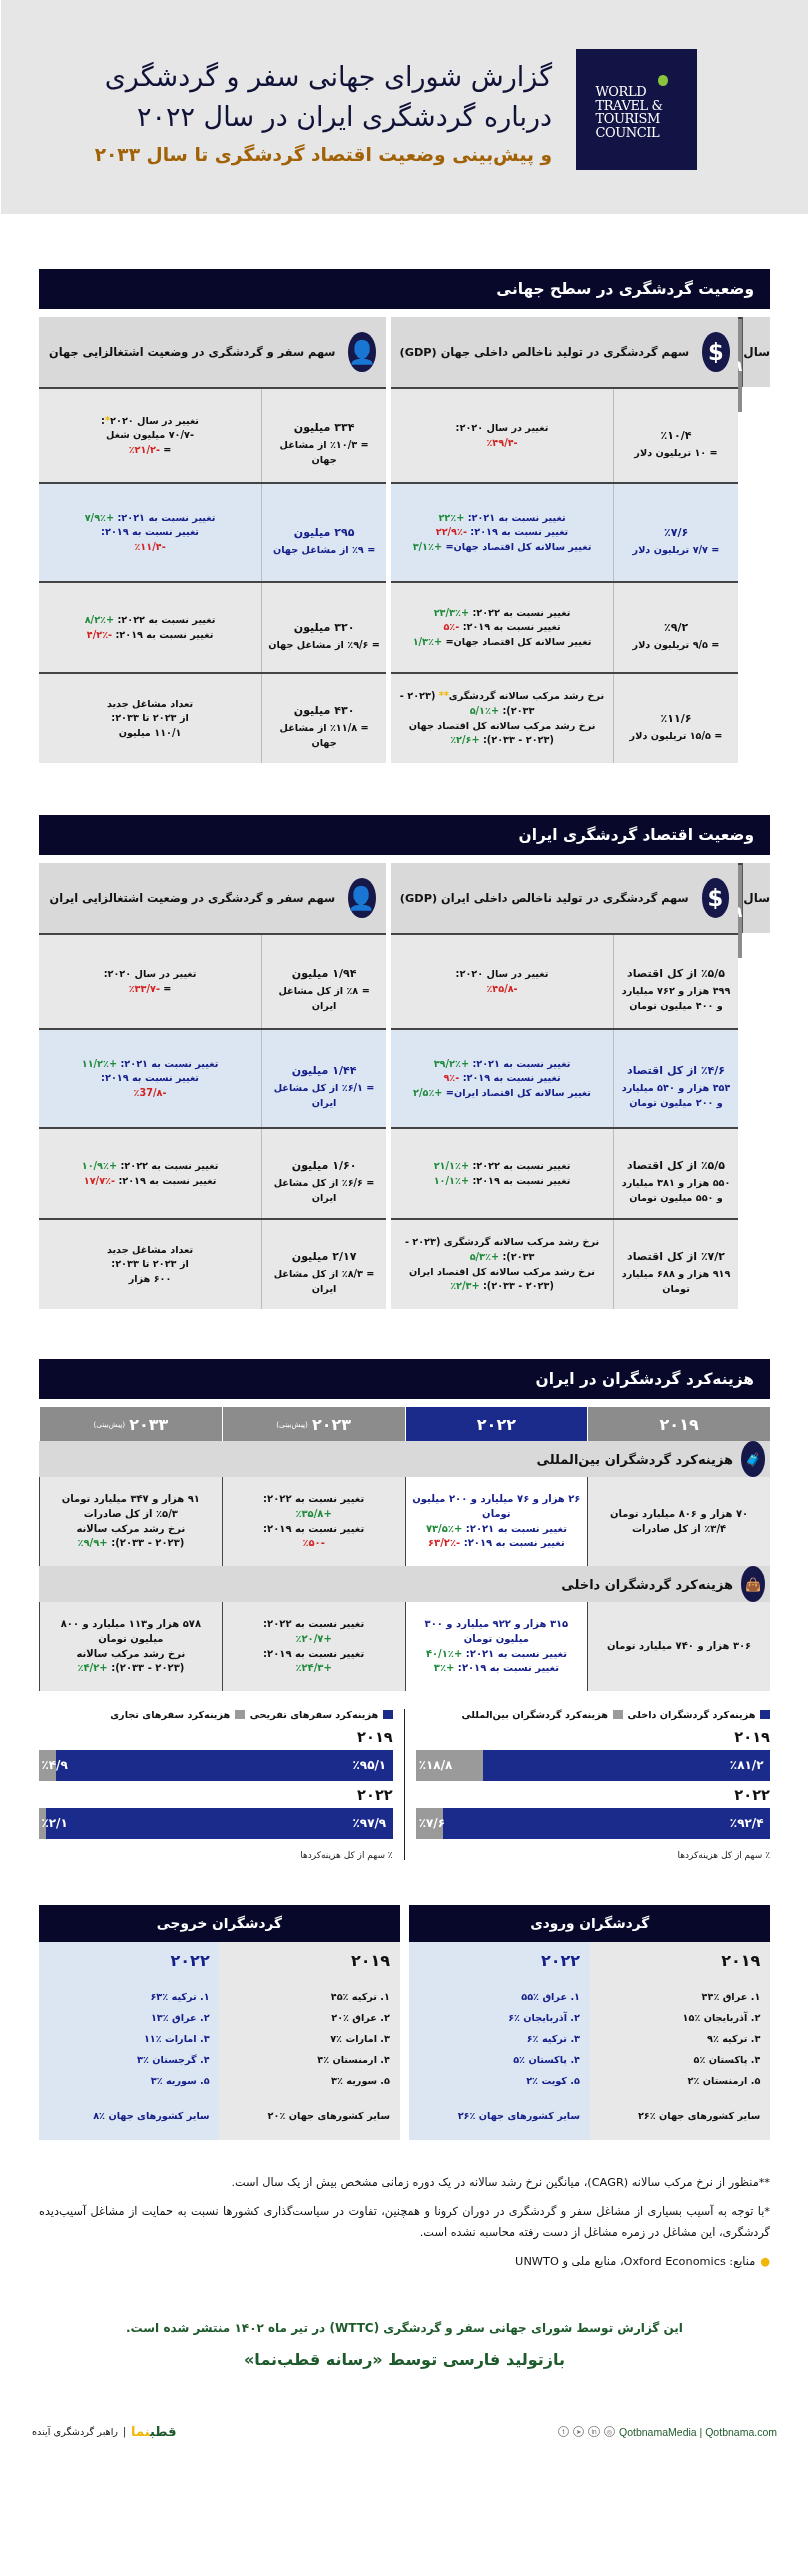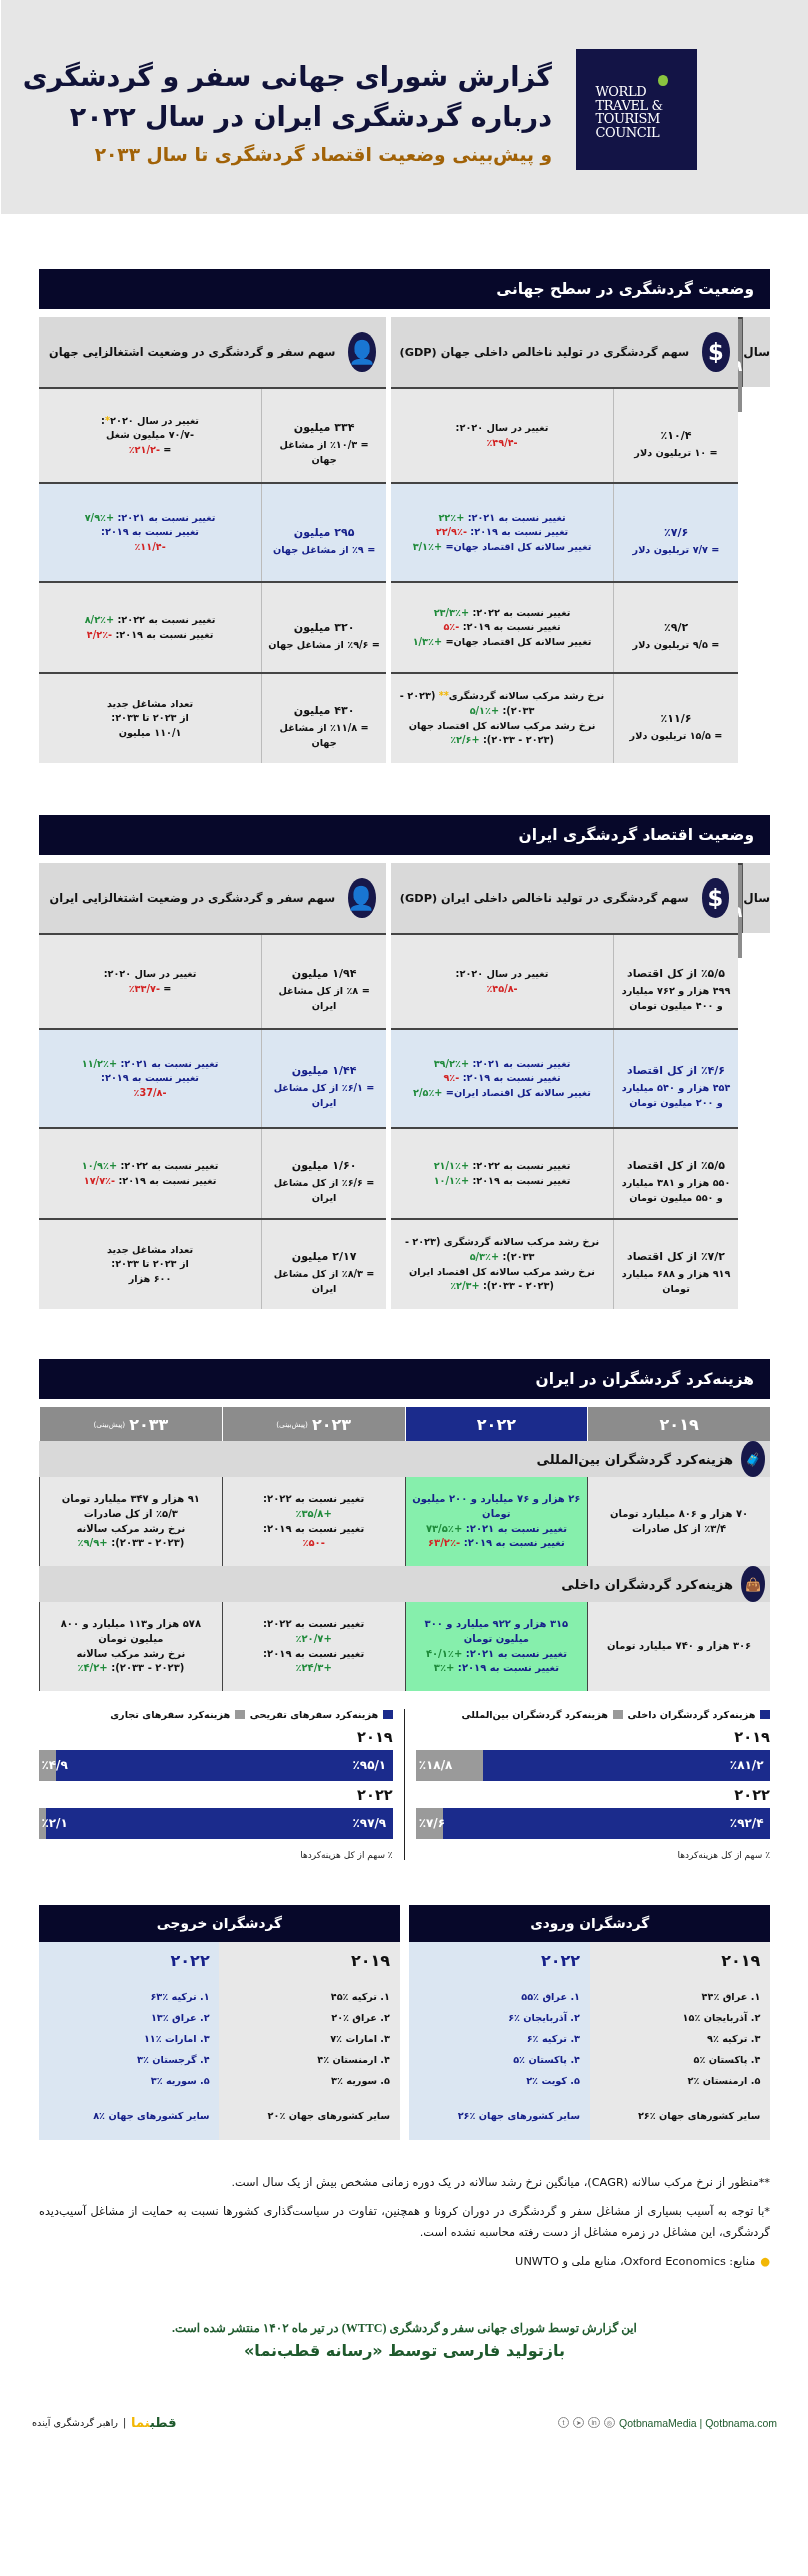--- a/index.html
+++ b/index.html
@@ -2,21 +2,21 @@
 <html lang="fa" dir="rtl" style="font-size:13px"><head>
 <meta charset="utf-8">
 <style>
   * { box-sizing: border-box; margin: 0; padding: 0; }
   body { width: 809px; background: #ffffff; font-family: "DejaVu Sans", sans-serif; color: #111; direction: rtl; }
   .header { height: 214px; background: #e6e6e6; position: relative; }
   .wttc-logo { position: absolute; right: 112px; top: 49px; width: 121px; height: 121px; background: #131446; color: #fff; font-family: "DejaVu Serif", serif; direction: ltr; text-align: left; padding: 36px 0 0 19.4px; font-size: 13px; line-height: 13.7px; letter-spacing: -0.4px; }
   .wttc-logo .dot { position: absolute; right: 29px; top: 26px; width: 9.7px; height: 11.3px; background: #8ac43f; border-radius: 50%; }
   .wttc-logo .line { display: block; }
   .header-titles { position: absolute; right: 257px; top: 57px; text-align: right; }
-  .header-titles .t1, .header-titles .t2 { font-size: 27px; font-weight: bold; color: #101238; line-height: 40px; }
+  .header-titles .t1, .header-titles .t2 { font-size: 27px; font-weight: normal; color: #101238; line-height: 40px; }
   .header-titles .t3 { font-size: 18.6px; font-weight: bold; color: #a16207; margin-top: 6.5px; }
 
   .section-bar { margin: 0 39px; background: #07082a; color: #fff; font-size: 15.4px; font-weight: bold; padding: 0 16px; height: 40px; line-height: 40px; }
 
   .stat-table { margin: 8px 39px 0; display: flex; direction: rtl; gap: 0; }
   .year-col { width: 32px; display: flex; flex-direction: row; }
   .panel { flex: 1; display: flex; flex-direction: column; }
   .panel.gdp { margin-left: 4.9px; }
   .head-cell { height: 70px; background: #d9d9d9; display: flex; align-items: center; justify-content: center; font-weight: bold; font-size: 11.3px; text-align: center; }
   .head-cell .icon-circle { width: 27.5px; height: 40px; background: #17184a; border-radius: 50%; color: #fff; display: flex; align-items: center; justify-content: center; font-size: 22.6px; margin-left: 13px; }
@@ -38,21 +38,21 @@
 
   .spend-wrap { margin: 8px 39px 0; }
   .spend-years { display: flex; direction: rtl; }
   .spend-years div { flex: 1; height: 34px; display: flex; align-items: center; justify-content: center; color: #fff; font-weight: bold; font-size: 16px; background: #8c8c8c; border-left: 1.6px solid #fff; }
   .spend-years div.blue { background: #1b2b8c; }
   .spend-years small { font-size: 7.3px; font-weight: normal; margin-right: 4px; }
   .spend-cat { height: 36px; background: #d9d9d9; display: flex; align-items: center; padding-right: 4.9px; font-weight: bold; font-size: 13px; }
   .spend-cat .icon-circle { width: 24px; height: 36px; background: #17184a; border-radius: 50%; color: #fff; display: flex; align-items: center; justify-content: center; font-size: 13px; margin-left: 8px; }
   .spend-row { display: flex; direction: rtl; background: #e8e8e8; }
   .spend-row .cell { flex: 1; border-left: 0.8px solid #444; min-height: 89px; font-size: 10px; }
-  .spend-row .cell.hl { background: #86efac; color: #16208a; }
+  .spend-row .cell.hl { background: #ffffff; color: #16208a; }
 
   .bars { margin: 18px 39px 0; display: flex; direction: rtl; }
   .bar-group { flex: 1; padding: 0 0 0 11.3px; }
   .bar-group + .bar-group { border-right: 0.8px solid #222; padding: 0 11.3px 0 0; }
   .legend { display: flex; align-items: center; font-size: 9.7px; font-weight: bold; gap: 4.9px; margin-bottom: 8px; }
   .swatch { width: 9.7px; height: 9.7px; display: inline-block; }
   .bar-year { font-weight: bold; font-size: 14.6px; text-align: right; margin: 4.9px 0; }
   .bar { height: 31px; display: flex; direction: rtl; color: #fff; font-weight: bold; font-size: 12px; }
   .bar .seg { display: flex; align-items: center; padding: 0 6.5px; }
   .bar .seg.main { background: #1b2b8c; justify-content: flex-start; }
@@ -67,22 +67,22 @@
   .tcol.a { background: #e8e8e8; }
   .tcol.b { background: #dbe6f2; color: #16208a; }
   .tcol .ty { font-size: 16px; margin-bottom: 14.6px; }
   .tcol .other { margin-top: 14px; }
 
   .notes { margin: 32px 39px 0; font-size: 11.3px; line-height: 21px; text-align: justify; }
   .notes p { margin-bottom: 8px; }
   .notes .src::before { content: "●"; color: #f2b705; margin-left: 4.9px; }
 
   .credits { margin-top: 49px; text-align: center; color: #1f5a2d; font-weight: bold; }
-  .credits .c1 { font-size: 12px; font-family: Liberation Serif, serif; }
-  .credits .c2 { font-size: 16px; margin-top: 5px; }
+  .credits .c1 { font-size: 12px; }
+  .credits .c2 { font-size: 16px; margin-top: 15px; }
 
   .footer { margin-top: 34px; height: 57px; display: flex; align-items: center; justify-content: space-between; padding: 0 32px; direction: ltr; }
   .footer .site { display: flex; align-items: center; gap: 4px; font-family: "Liberation Sans", sans-serif; color: #1f5a2d; font-size: 10.5px; }
   .social { width: 11.3px; height: 11.3px; border: 0.8px solid #888; border-radius: 50%; font-size: 6.5px; display: inline-flex; align-items: center; justify-content: center; color: #666; }
   .brand { display: flex; align-items: center; gap: 4.9px; direction: rtl; font-size: 9.7px; }
   .brand .logo { color: #f2b705; font-weight: bold; font-size: 13px; }
   .brand .logo span { color: #1f5a2d; }
 </style>
 </head>
 <body>

